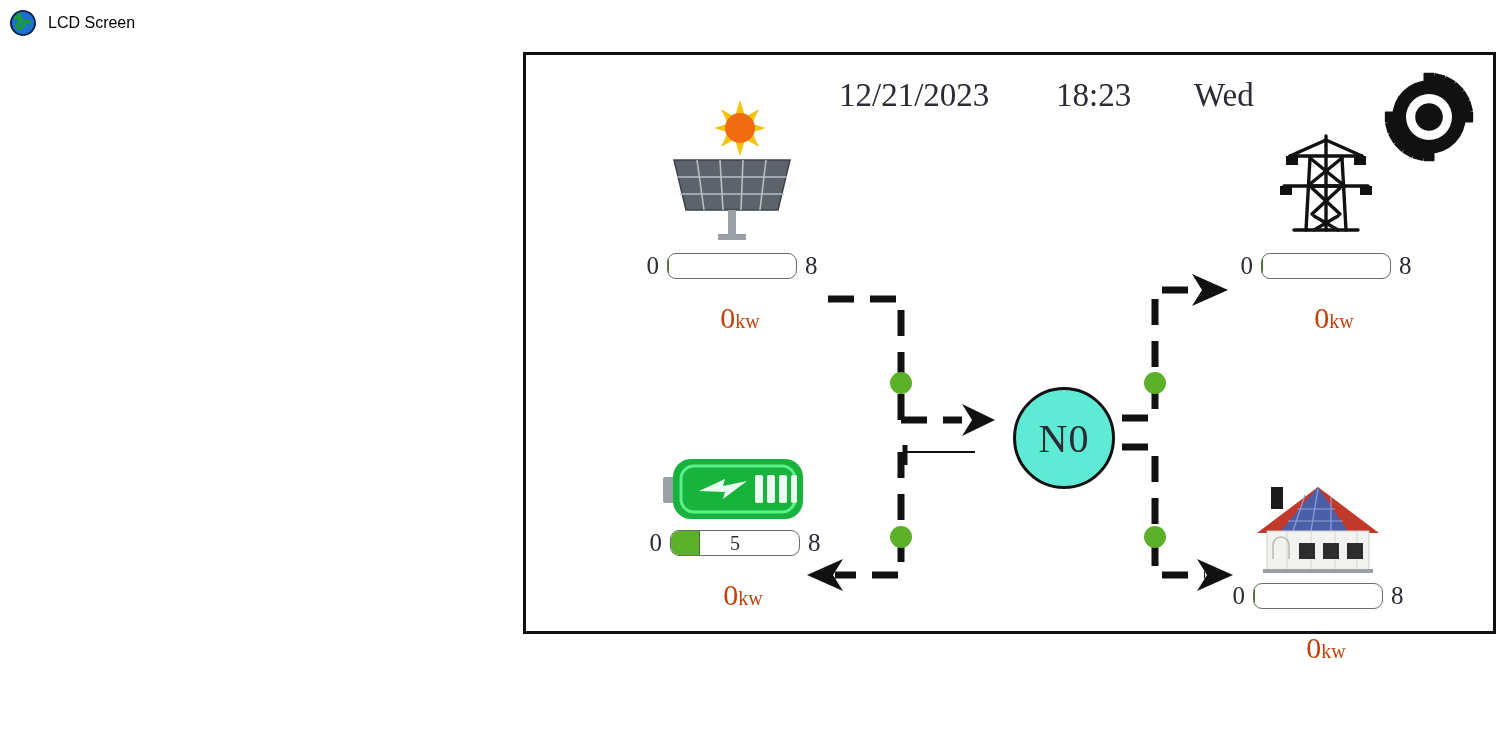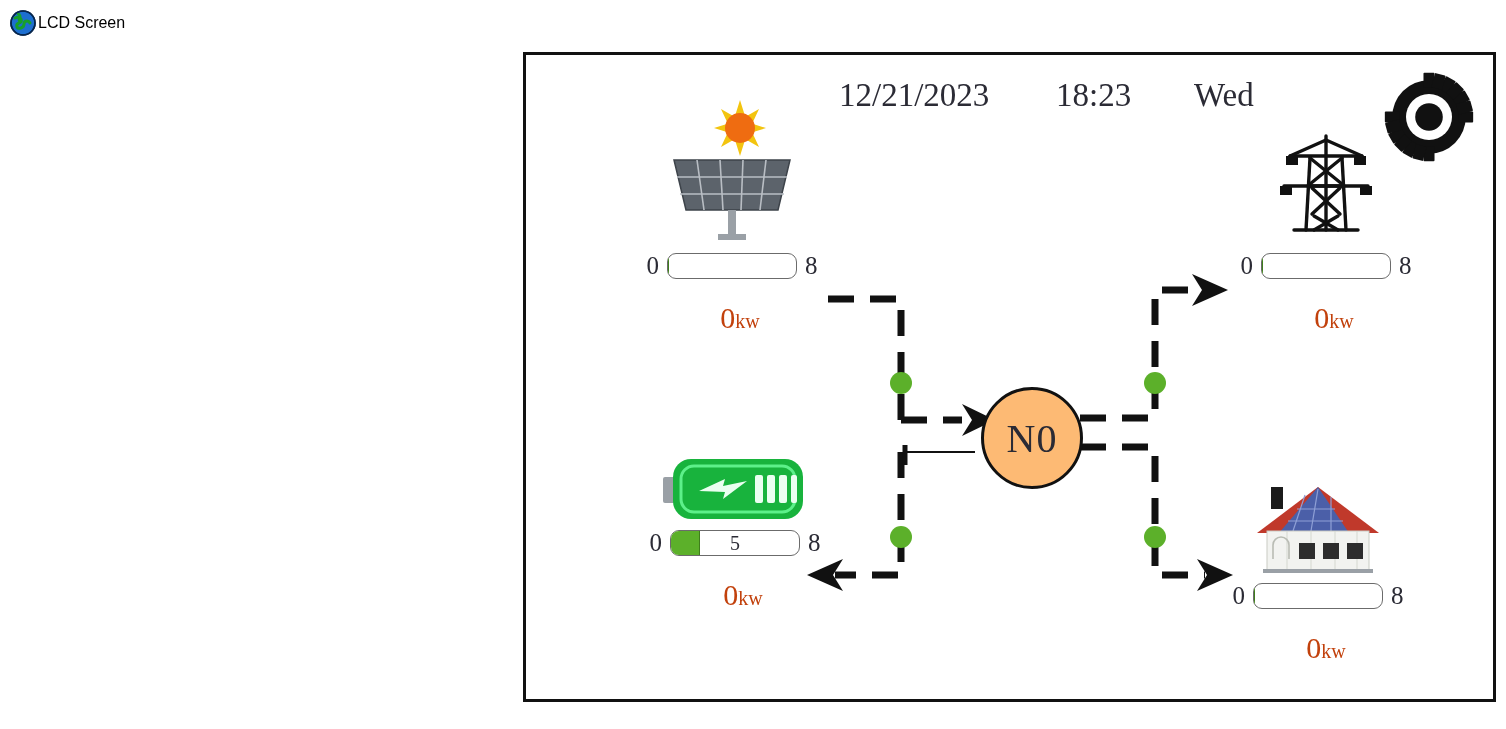--- a/index.html
+++ b/index.html
@@ -15,31 +15,31 @@
     overflow: hidden;
   }
 
   
   #page-header {
     position: absolute;
     left: 10px;
     top: 10px;
     display: flex;
     align-items: center;
-    gap: 2px;
+    gap: 12px;
   }
   #globe-icon { width: 26px; height: 26px; display: block; }
 
   
   #lcd-frame {
     position: absolute;
     left: 523px;
     top: 52px;
     width: 973px;
-    height: 650px;
+    height: 582px;
     border: 3px solid #111111;
     background: #ffffff;
     box-sizing: border-box;
   }
 
   
   #status-bar {
     position: absolute;
     left: 0; top: 22px;
     width: 100%;
@@ -133,27 +133,27 @@
     position: absolute;
     left: 0; top: 0;
     width: 1506px;
     height: 729px;
     pointer-events: none;
   }
 
   
   #center-node {
     position: absolute;
-    left: 981px;
+    left: 1013px;
     top: 387px;
     width: 96px;
     height: 96px;
     border: 3px solid #111111;
     border-radius: 50%;
-    background: #fdba74;
+    background: #5eead4;
     display: flex;
     align-items: center;
     justify-content: center;
   }
   #center-label {
     font-family: "Liberation Serif", serif;
     font-size: 40px;
     color: #2b2b35;
     letter-spacing: 1px;
   }

